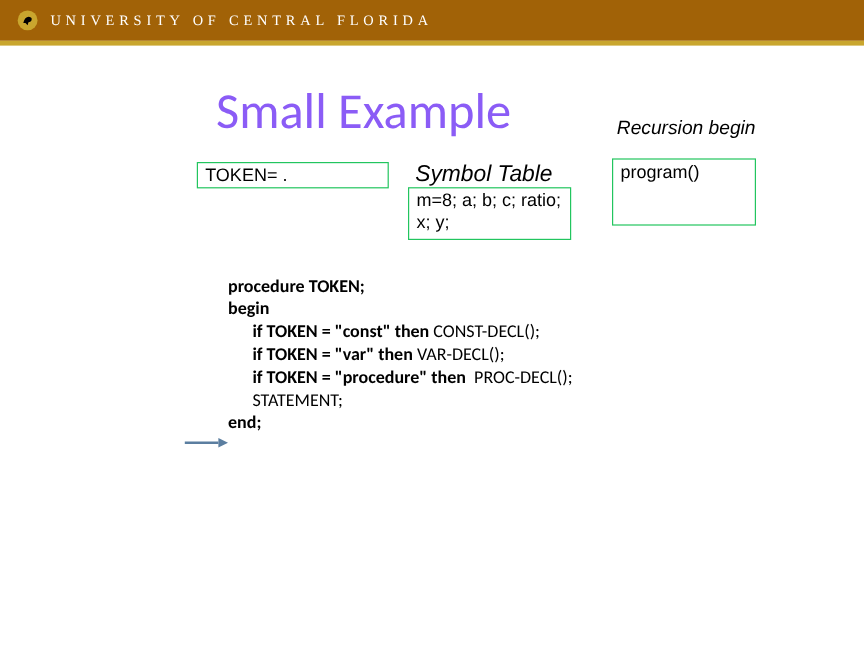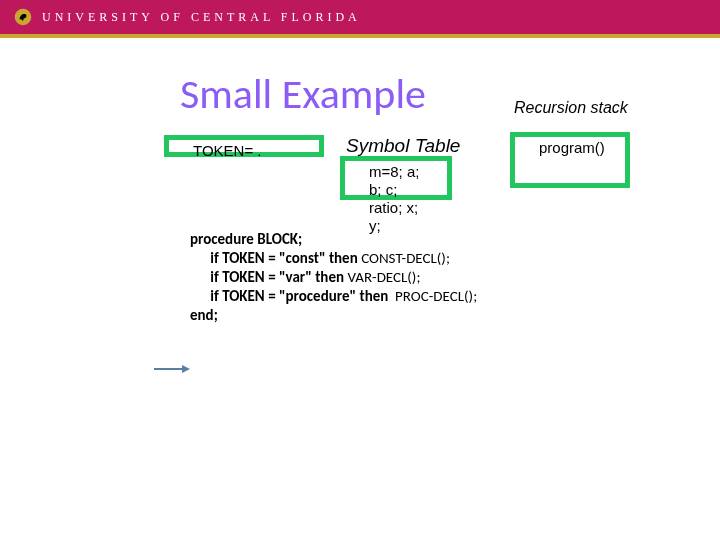--- a/index.html
+++ b/index.html
@@ -7,21 +7,21 @@
     padding: 0;
     width: 720px;
     height: 540px;
     background: #ffffff;
     font-family: Calibri, "Segoe UI", Arial, sans-serif;
     overflow: hidden;
   }
   .header-bar {
     width: 720px;
     height: 34px;
-    background: #be185d;
+    background: #a16207;
     display: flex;
     align-items: center;
     position: relative;
   }
   .header-underline {
     position: absolute;
     left: 0;
     top: 34px;
     width: 720px;
     height: 4px;
@@ -44,46 +44,46 @@
     position: absolute;
     left: 180px;
     top: 68px;
     font-size: 42px;
     font-weight: 400;
     color: #8b5cf6;
     font-family: Calibri, "Segoe UI", Arial, sans-serif;
   }
   .box {
     position: absolute;
-    border: 5px solid #22c55e;
+    border: 1px solid #22c55e;
     background: #fff;
     font-family: Arial, sans-serif;
     font-size: 15px;
-    padding: 2px 24px;
+    padding: 2px 6px;
     box-sizing: border-box;
   }
   .token-box {
     left: 164px;
     top: 135px;
     width: 160px;
     height: 22px;
     line-height: 17px;
   }
   .symtab-label {
     position: absolute;
     left: 346px;
     top: 135px;
     font-family: Arial, sans-serif;
     font-style: italic;
     font-size: 19px;
   }
   .symtab-box {
     left: 340px;
     top: 156px;
-    width: 112px;
+    width: 136px;
     height: 44px;
     line-height: 18px;
   }
   .recursion-label {
     position: absolute;
     left: 514px;
     top: 99px;
     font-family: Arial, sans-serif;
     font-style: italic;
     font-size: 16px;
@@ -134,29 +134,31 @@
 </div>
 <div class="header-underline"></div>
 
 <div class="title">Small Example</div>
 
 <div class="box token-box">TOKEN= .</div>
 
 <div class="symtab-label">Symbol Table</div>
 <div class="box symtab-box">m=8; a; b; c; ratio; x; y;</div>
 
-<div class="recursion-label">Recursion stack</div>
+<div class="recursion-label">Recursion begin</div>
 <div class="box stack-box">
   <div>program()</div>
 </div>
 
 <div class="code-block">
-  <div class="code-line bold">procedure BLOCK;</div>
+  <div class="code-line bold">procedure TOKEN;</div>
+  <div class="code-line bold">begin</div>
   <div class="code-line"><span class="bold">      if TOKEN = "const" </span><span class="bold">then</span><span> CONST-DECL();</span></div>
   <div class="code-line"><span class="bold">      if TOKEN = "var" </span><span class="bold">then</span><span> VAR-DECL();</span></div>
   <div class="code-line"><span class="bold">      if TOKEN = "procedure" </span><span class="bold">then</span><span>  PROC-DECL();</span></div>
+  <div class="code-line">      STATEMENT;</div>
   <div class="code-line bold">end;</div>
 </div>
 
 <svg class="arrow" width="40" height="14">
   <line x1="2" y1="7" x2="30" y2="7" class="arrow-line"></line>
   <polygon points="30,3 38,7 30,11" class="arrow-head"></polygon>
 </svg>
 
 </body></html>

